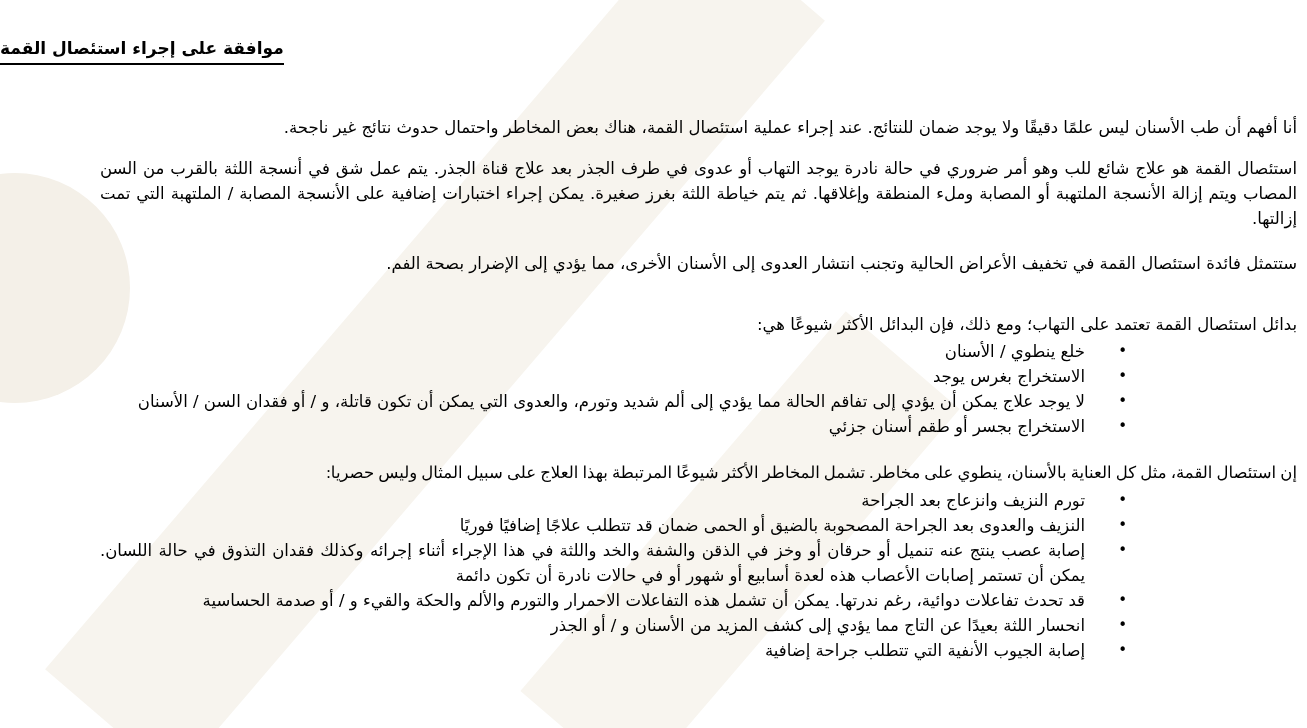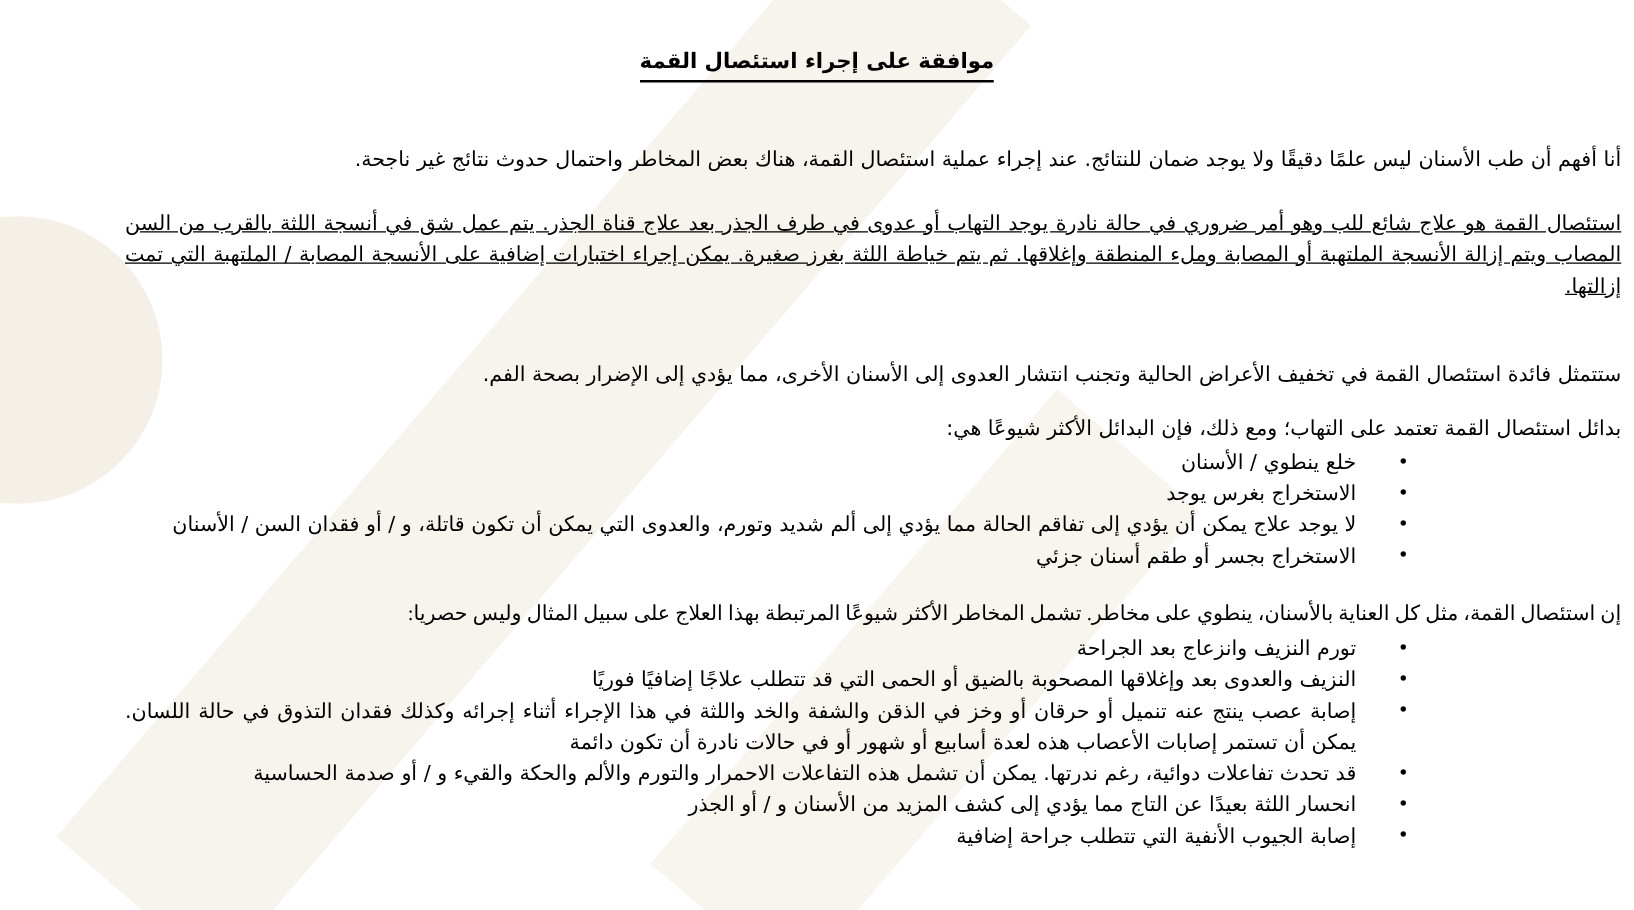--- a/index.html
+++ b/index.html
@@ -28,39 +28,39 @@
   }
   .wm-band-b {
     left:665px; top:300px; width:150px; height:500px;
     background:#f8f5ef;
     transform:rotate(40.6deg);
   }
   
   .title-row {
     position:absolute; z-index:2;
     top:36px; left:0; right:0;
-    text-align:center;
+    text-align:left;
   }
   .doc-title {
     display:inline-block;
     font-weight:bold;
     font-size:17px;
     border-bottom:2px solid #000;
     padding-bottom:2px;
   }
   .doc {
     position:relative; z-index:1;
     padding:115px 10px 0 100px; 
   }
   .doc p {
     text-align:justify;
   }
-  .p1 { margin-bottom:26px; }
-  .p2 { margin-bottom:46px;text-decoration:underline; }
-  .p3 { margin-bottom:18px; }
+  .p1 { margin-bottom:16px; }
+  .p2 { margin-bottom:20px; }
+  .p3 { margin-bottom:36px; }
   .p4 { margin-bottom:0; }
   .p5 { margin-bottom:0;font-family:Liberation Serif, serif; }
   ul.doc-list {
     list-style:none;
     margin:2px 0 21px 0;
     padding:0 212px 0 0; 
   }
   ul.risk-list { margin-bottom:0; margin-top:3px; }
   ul.doc-list li {
     position:relative;
@@ -99,20 +99,20 @@
     <li>خلع ينطوي / الأسنان</li>
     <li>الاستخراج بغرس يوجد</li>
     <li>لا يوجد علاج يمكن أن يؤدي إلى تفاقم الحالة مما يؤدي إلى ألم شديد وتورم، والعدوى التي يمكن أن تكون قاتلة، و / أو فقدان السن / الأسنان</li>
     <li>الاستخراج بجسر أو طقم أسنان جزئي</li>
   </ul>
 
   <p class="p5">إن استئصال القمة، مثل كل العناية بالأسنان، ينطوي على مخاطر. تشمل المخاطر الأكثر شيوعًا المرتبطة بهذا العلاج على سبيل المثال وليس حصريا:</p>
 
   <ul class="doc-list risk-list">
     <li>تورم النزيف وانزعاج بعد الجراحة</li>
-    <li>النزيف والعدوى بعد وإغلاقها المصحوبة بالضيق أو الحمى التي قد تتطلب علاجًا إضافيًا فوريًا</li>
+    <li>النزيف والعدوى بعد الجراحة المصحوبة بالضيق أو الحمى ضمان قد تتطلب علاجًا إضافيًا فوريًا</li>
     <li>إصابة عصب ينتج عنه تنميل أو حرقان أو وخز في الذقن والشفة والخد واللثة في هذا الإجراء أثناء إجرائه وكذلك فقدان التذوق في حالة اللسان. يمكن أن تستمر إصابات الأعصاب هذه لعدة أسابيع أو شهور أو في حالات نادرة أن تكون دائمة</li>
     <li>قد تحدث تفاعلات دوائية، رغم ندرتها. يمكن أن تشمل هذه التفاعلات الاحمرار والتورم والألم والحكة والقيء و / أو صدمة الحساسية</li>
     <li>انحسار اللثة بعيدًا عن التاج مما يؤدي إلى كشف المزيد من الأسنان و / أو الجذر</li>
     <li>إصابة الجيوب الأنفية التي تتطلب جراحة إضافية</li>
   </ul>
 
 </div>
 
 </body></html>

